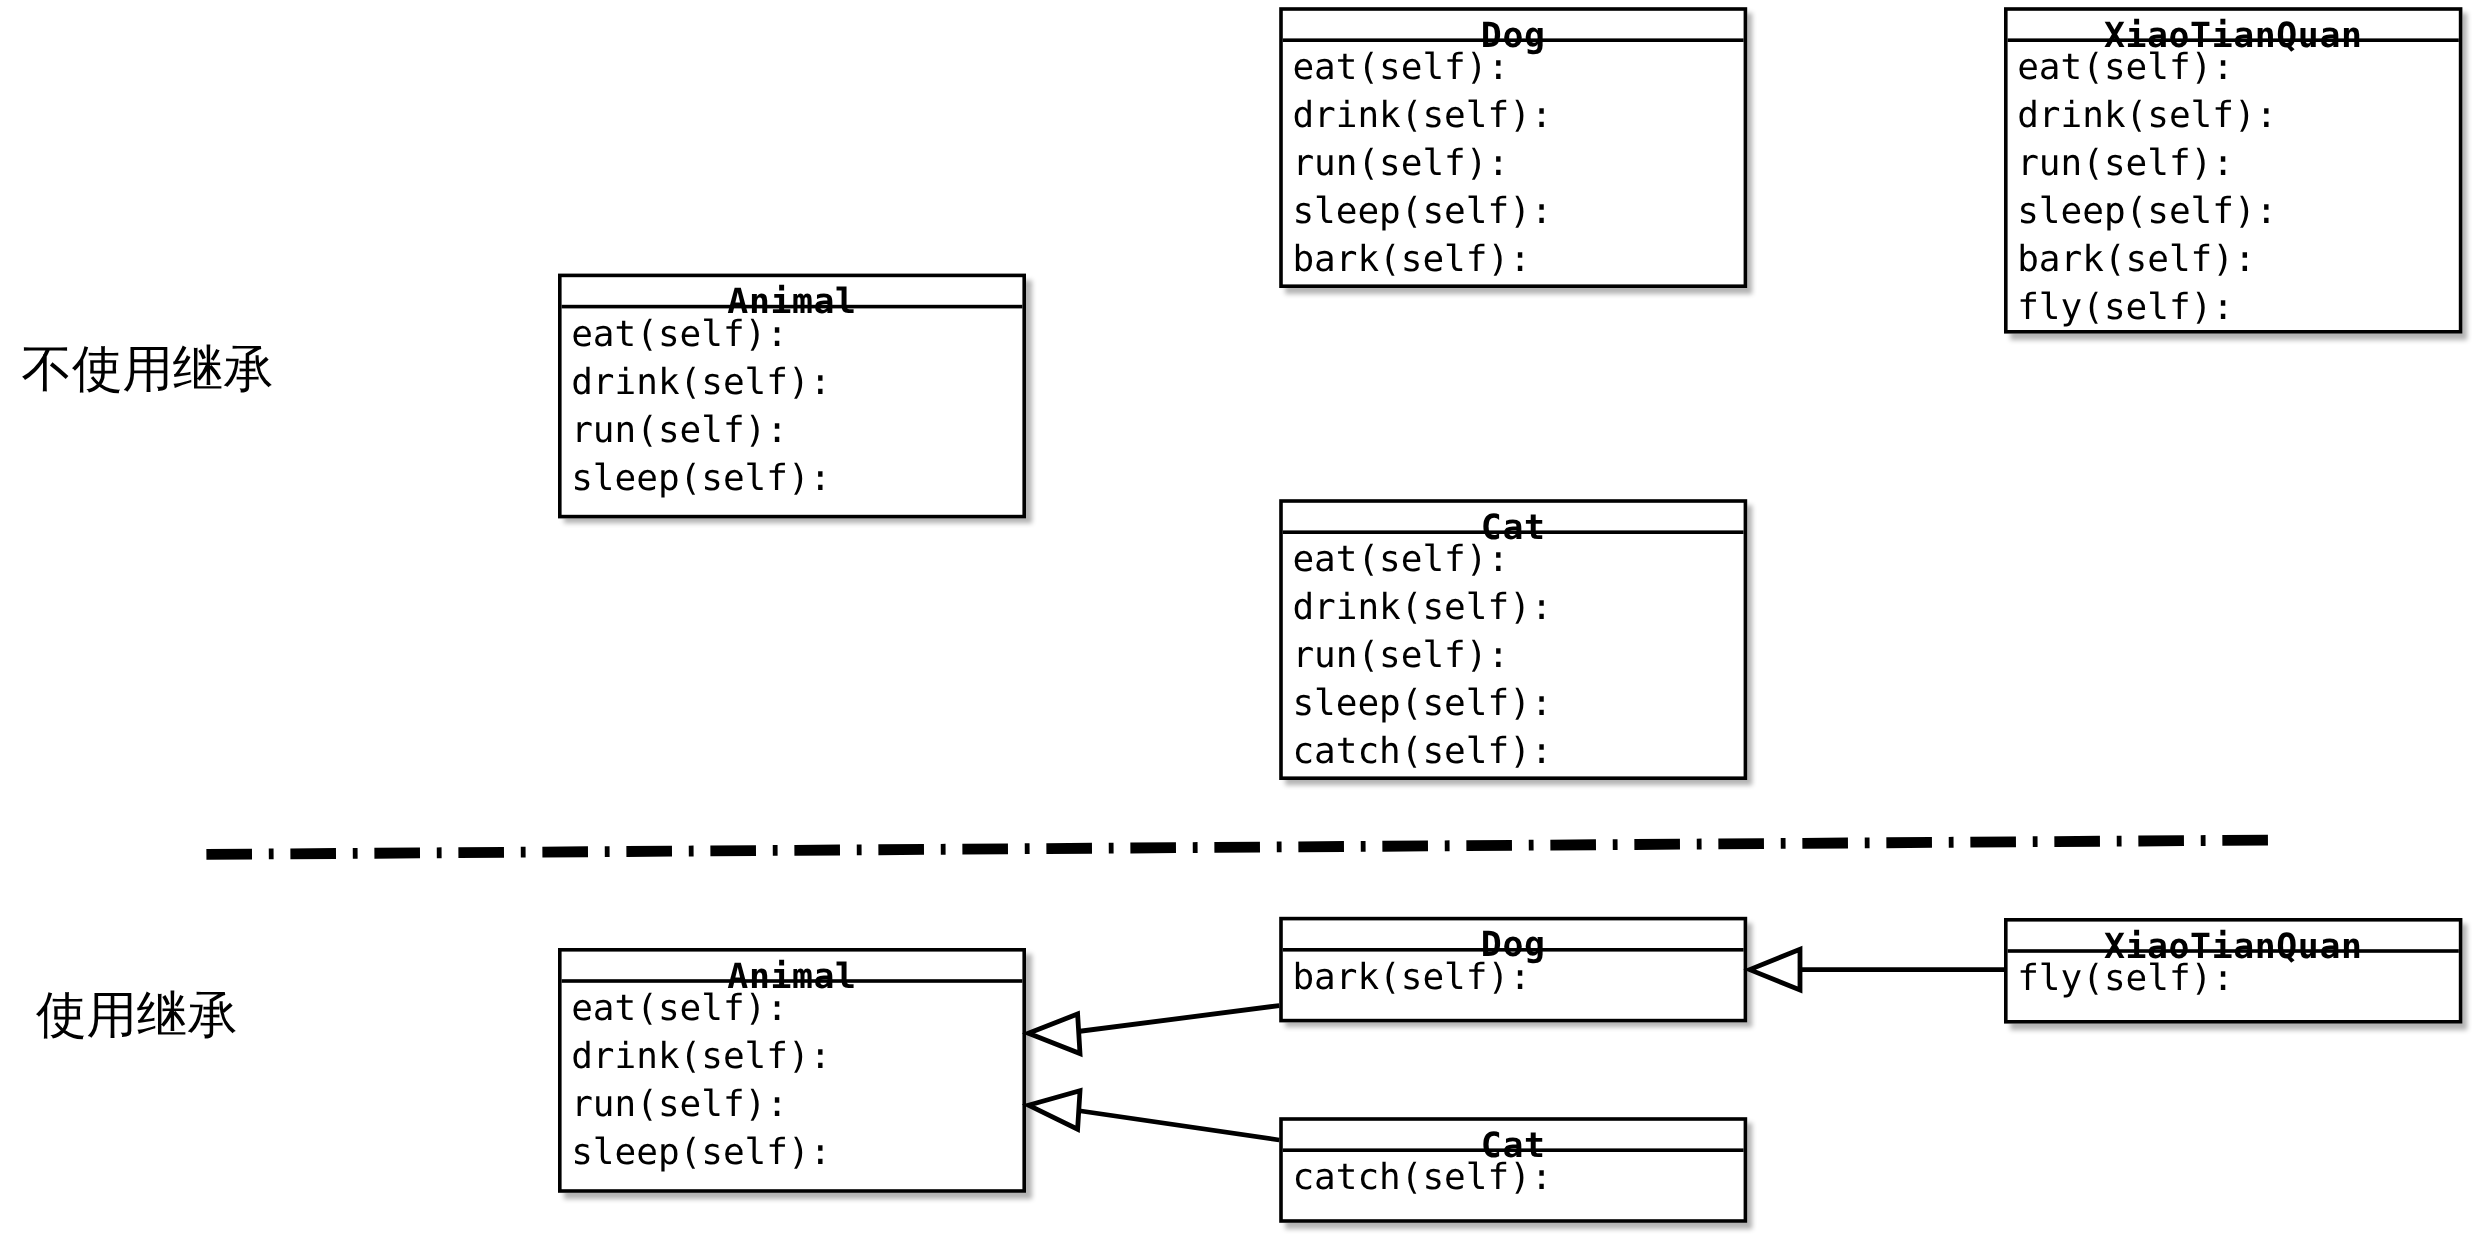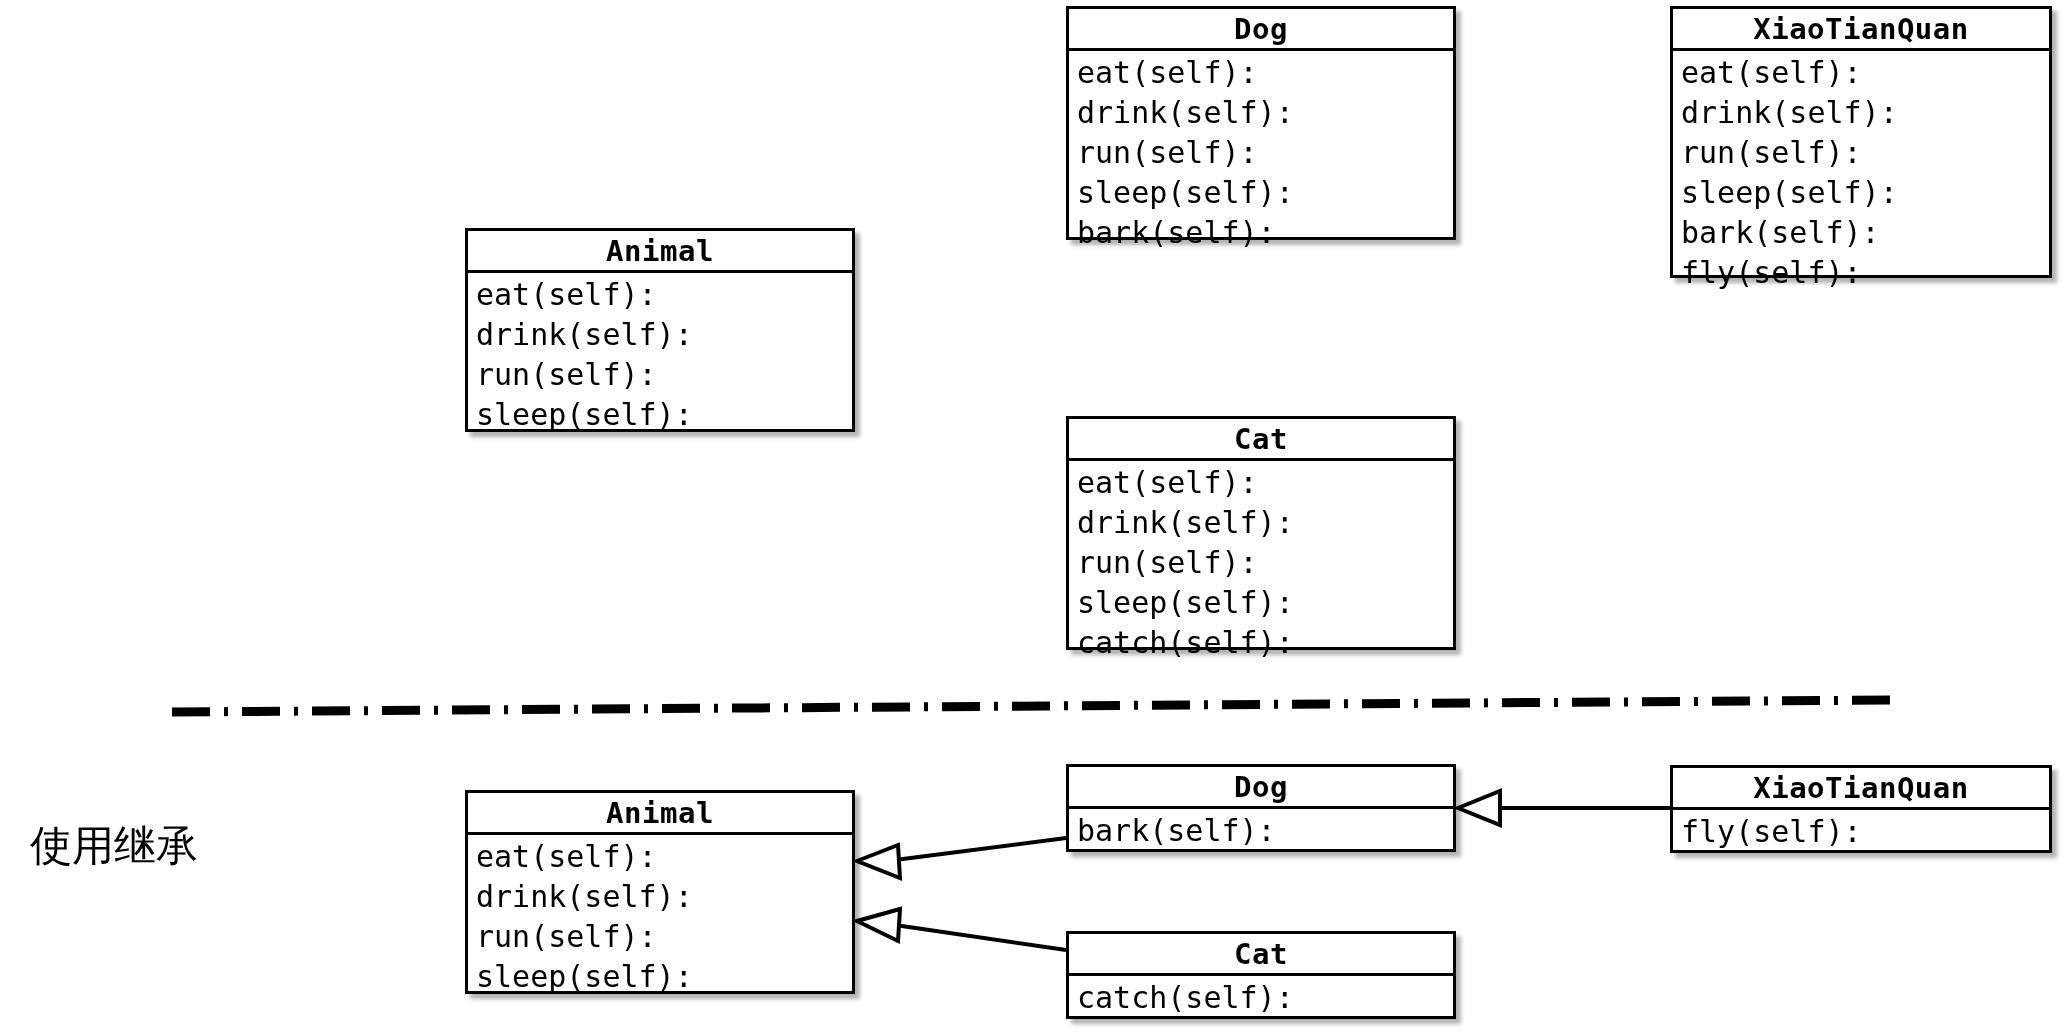--- a/index.html
+++ b/index.html
@@ -30,21 +30,21 @@
     border: 3px solid #000000;
     box-shadow: 5px 5px 4px rgba(0,0,0,0.30);
   }
   .uml-title {
     box-sizing: border-box;
     text-align: center;
     font-family: "DejaVu Sans Mono", "Liberation Mono", monospace;
     font-weight: bold;
     font-size: 29px;
     line-height: 40px;
-    height: 42px;
+    height: 26px;
     color: #000000;
     border-bottom: 3px solid #000000;
     white-space: nowrap;
     letter-spacing: 0.5px;
   }
   .uml-members {
     box-sizing: border-box;
     padding: 2px 16px 4px 8px;
   }
   .uml-member {
@@ -82,20 +82,21 @@
     width: 2065px;
     height: 1033px;
     pointer-events: none;
   }
 </style>
 </head>
 <body>
 
 <div id="canvas">
 
+  <div class="section-label" style="left:18px; top:284px;">不使用继承</div>
 
   <div class="section-label" style="left:30px; top:822px;">使用继承</div>
 
   <div class="uml-box" style="left:465px; top:228px; width:390px; height:204px;">
     <div class="uml-title">Animal</div>
     <div class="uml-members">
       <div class="uml-member">eat(self):</div>
       <div class="uml-member">drink(self):</div>
       <div class="uml-member">run(self):</div>
       <div class="uml-member">sleep(self):</div>

